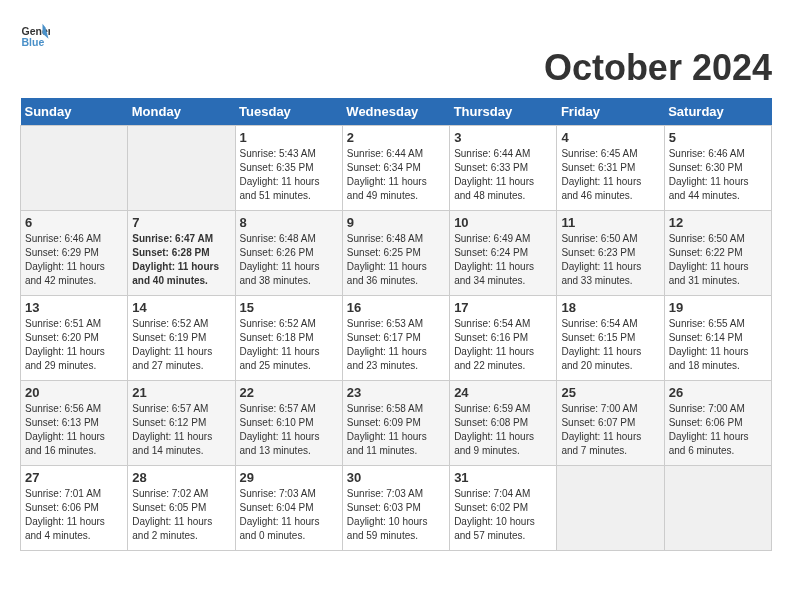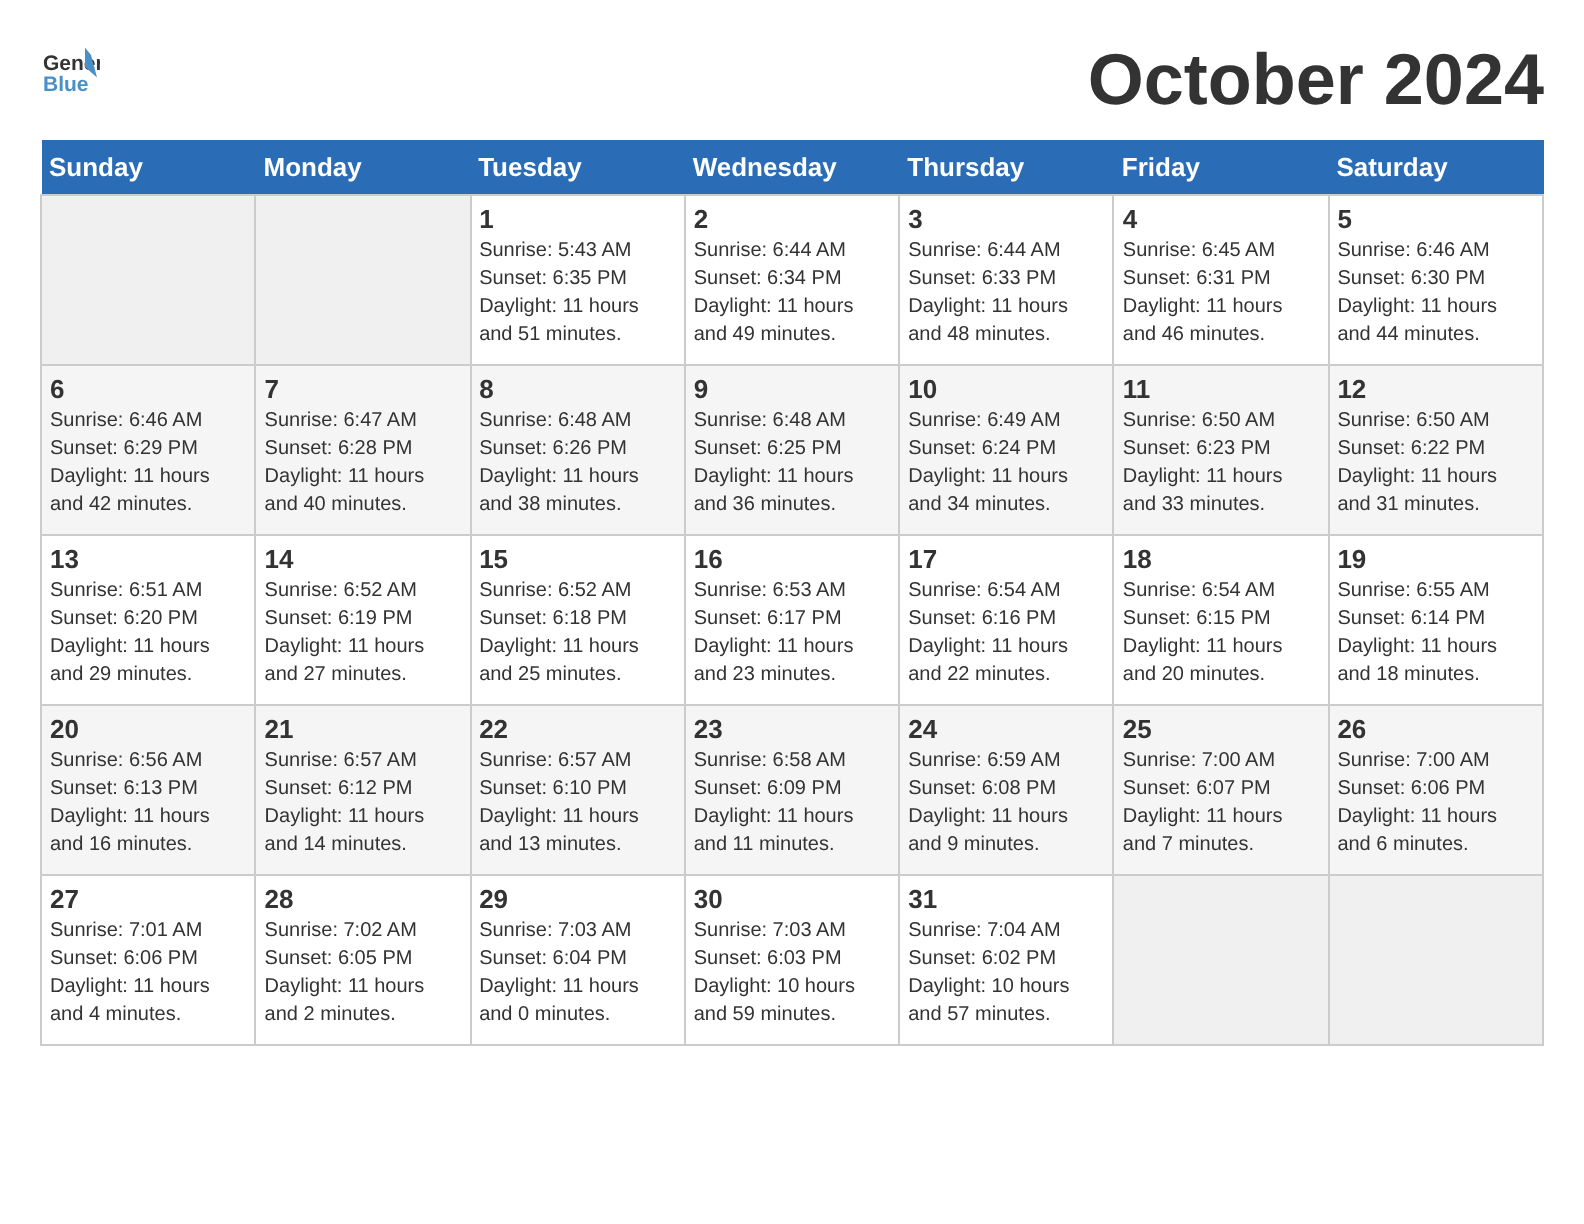--- a/index.html
+++ b/index.html
@@ -20,20 +20,21 @@
       display: flex;
       align-items: center;
       gap: 4px;
     }
     .logo-icon {
       width: 30px;
       height: 30px;
     }
     .title-block {
       text-align: left;
+      margin-top: 28px;
     }
     .month-title {
       font-size: 36px;
       font-weight: bold;
       color: #333;
       line-height: 1.1;
     }
     .location {
       font-size: 16px;
       color: #555;
@@ -146,21 +147,21 @@
       </tr>
       <tr>
         <td>
           <span class="day-num">6</span>
           <div class="day-info" style="white-space: pre-line;">Sunrise: 6:46 AM
 Sunset: 6:29 PM
 Daylight: 11 hours and 42 minutes.</div>
         </td>
         <td>
           <span class="day-num">7</span>
-          <div class="day-info" style="white-space: pre-line;">Sunrise: 6:47 AM
+          <div class="day-info" style="white-space: pre-line; font-weight: bold;">Sunrise: 6:47 AM
 Sunset: 6:28 PM
 Daylight: 11 hours and 40 minutes.</div>
         </td>
         <td>
           <span class="day-num">8</span>
           <div class="day-info" style="white-space: pre-line;">Sunrise: 6:48 AM
 Sunset: 6:26 PM
 Daylight: 11 hours and 38 minutes.</div>
         </td>
         <td>

